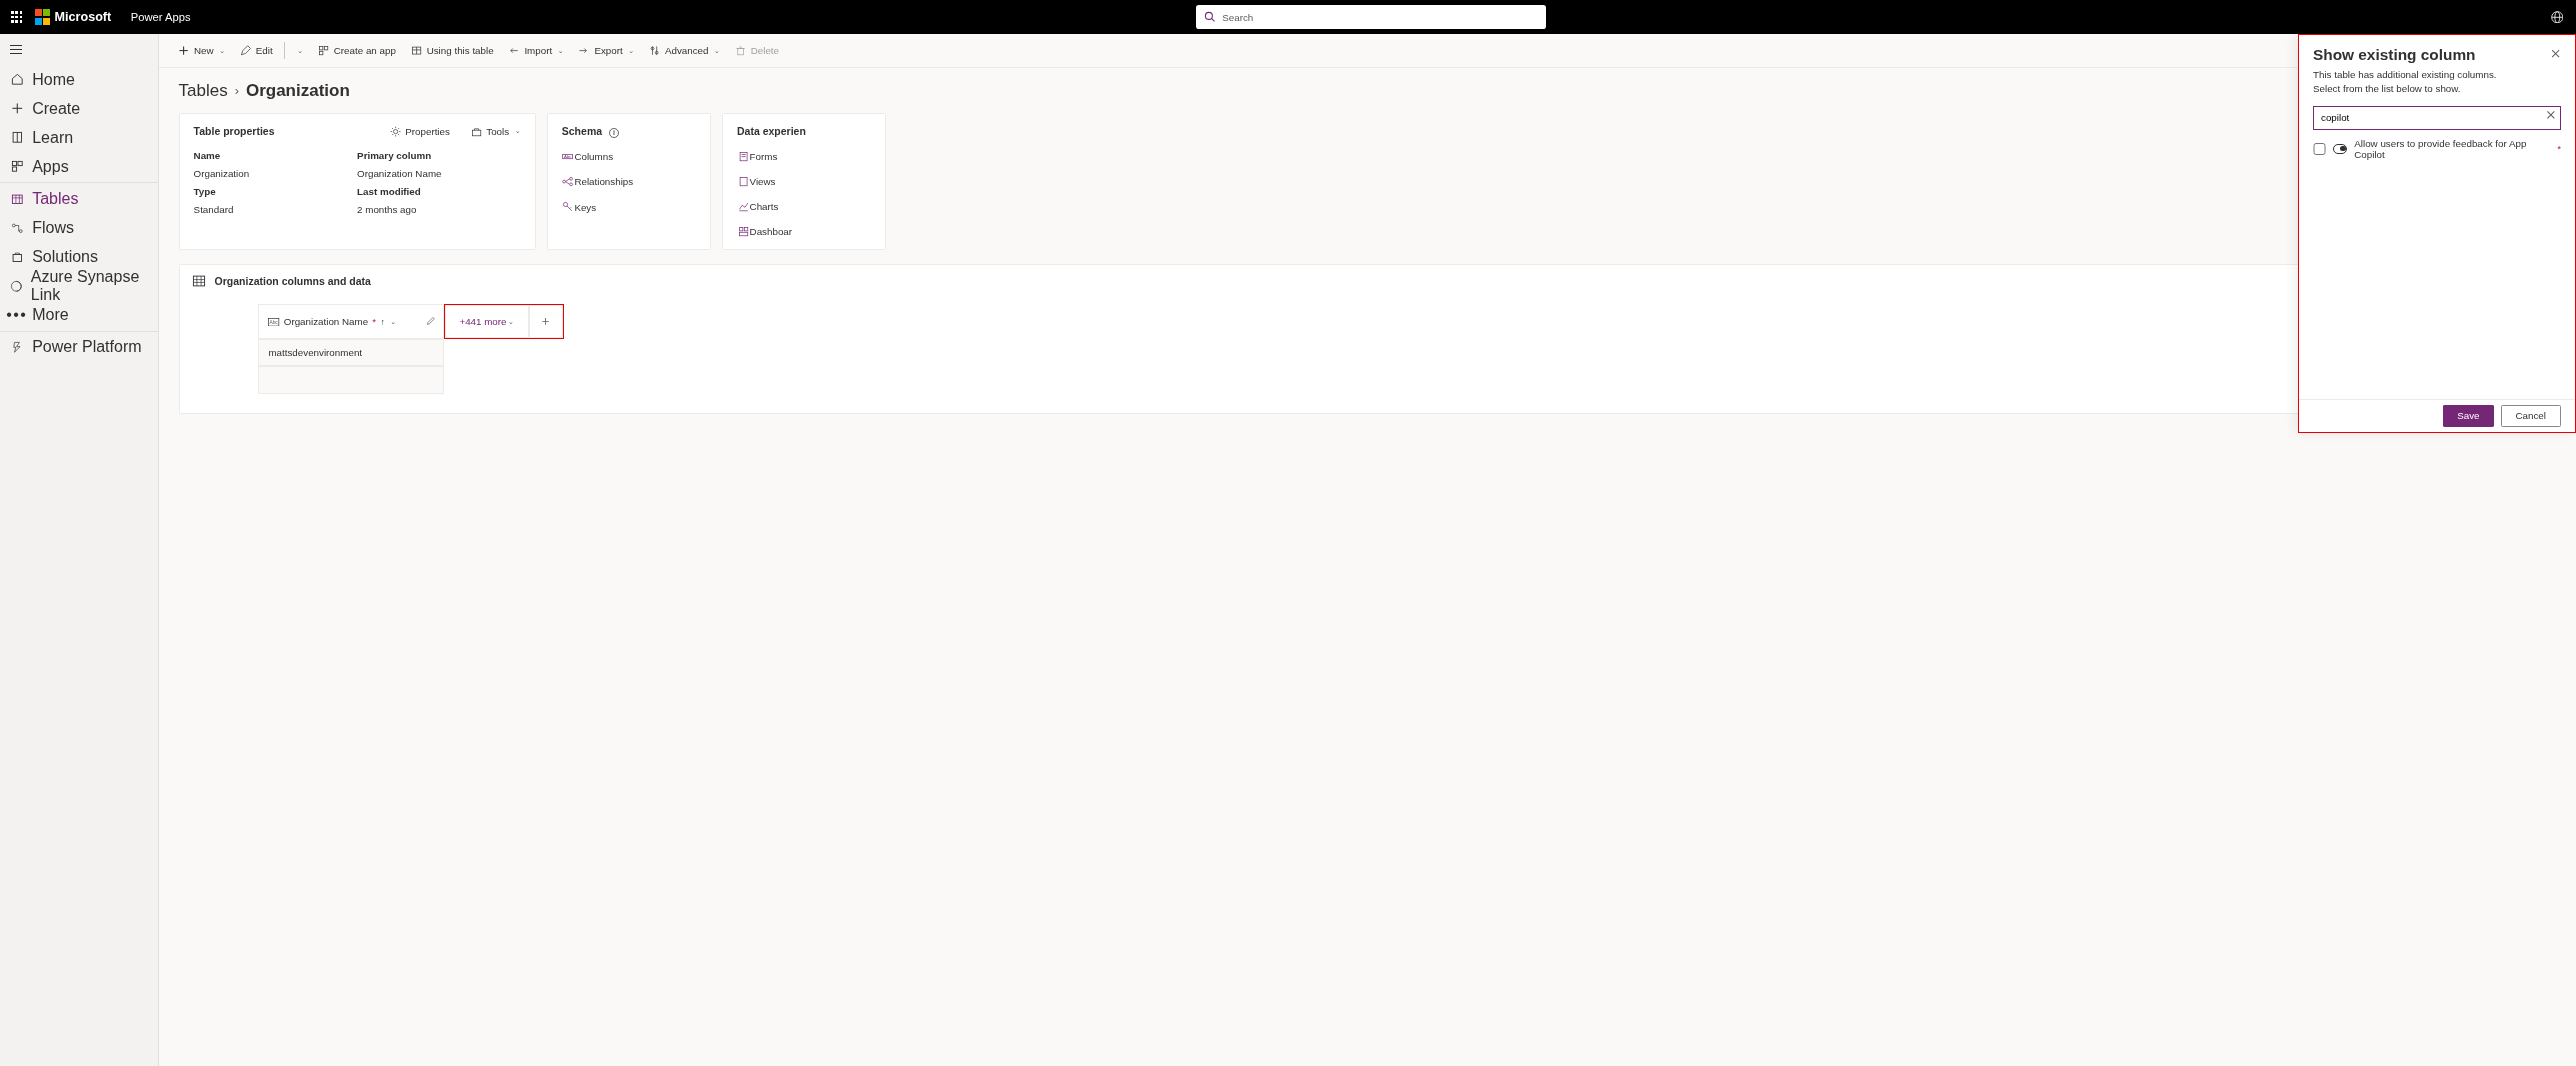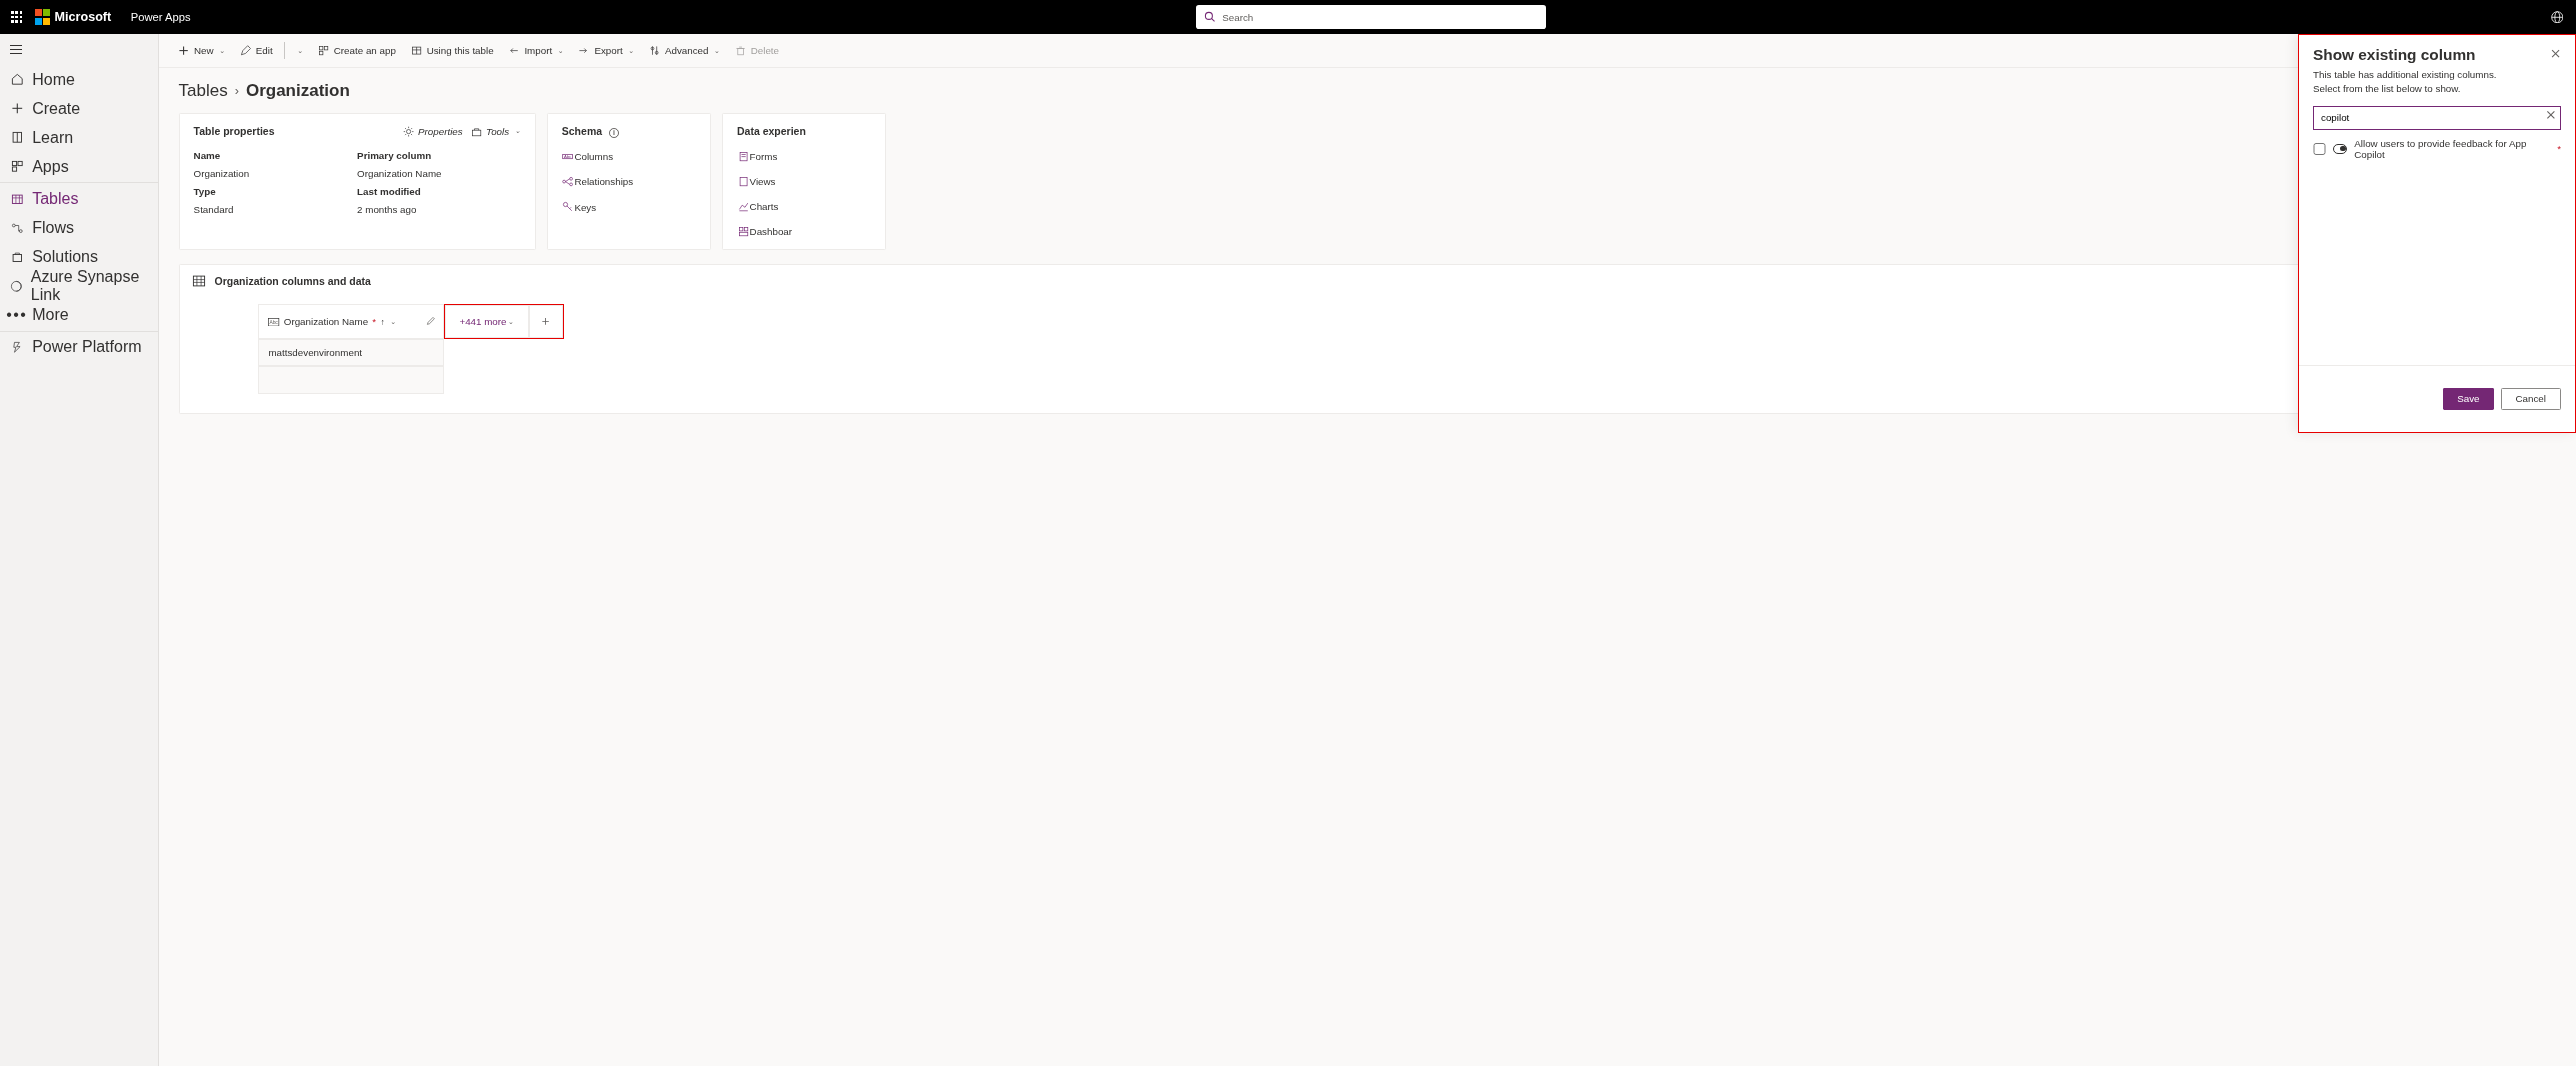--- a/index.html
+++ b/index.html
@@ -54,21 +54,21 @@
   .breadcrumb .bc-current { font-weight: 600; }
   
   
   .cards-row { display: flex; gap: 11.2px; margin-bottom: 14px; }
   .card { background: #fff; border: 0.7px solid #edebe9; border-radius: 1.4px; padding: 11.2px 14px; }
   .card.props { flex: 0 0 357px; }
   .card.schema { flex: 0 0 164px; }
   .card.dataexp { flex: 0 0 164px; }
   .card-head { display: flex; align-items: center; justify-content: space-between; margin-bottom: 12.6px; }
   .card-title { font-weight: 600; font-size: 10.5px; }
-  .card-actions { display: flex; gap: 8px; font-style: italic; }
+  .card-actions { display: flex; gap: 21px; }
   .card-action { display: flex; align-items: center; gap: 4.2px; cursor: pointer; font-size: 9.8px; }
   .props-grid { display: grid; grid-template-columns: 1fr 1fr; row-gap: 7px; }
   .prop-label { font-weight: 600; font-size: 9.8px; }
   .prop-value { font-size: 9.8px; color: #323130; }
   .schema-list, .de-list { display: flex; flex-direction: column; gap: 12.6px; }
   .sch-item { display: flex; align-items: center; cursor: pointer; font-size: 9.8px; }
   .sch-item .ico { width: 12.6px; height: 12.6px; color: #742774; display:flex; align-items:center; justify-content:center;}
   .info-ico { width:9.8px; height:9.8px; border:0.7px solid #605e5c; border-radius:50%; display:inline-flex; align-items:center; justify-content:center; font-size:7px; margin-left:4.2px; color:#605e5c;}
   
   
@@ -96,21 +96,21 @@
   .panel-sub { font-size:9.8px; color:#323130; margin-top:4.2px; line-height:1.4; }
   .panel-search { margin-top:9.8px; position:relative; }
   .panel-search input { width:100%; height:24px; border:1.4px solid #742774; padding:0 36px 0 7px; font-size:9.8px; outline:none; }
   .panel-search .clear { position:absolute; right:5.6px; top:4.9px; cursor:pointer; color:#605e5c; font-size:9.8px; }
   .panel-list { margin-top:8.4px; }
   .panel-row { display:flex; align-items:center; gap:7px; font-size:9.8px; }
   .panel-row input[type=checkbox]{ width:12.6px; height:12.6px; }
   .toggle-ico { width:15.4px; height:9.8px; border:1px solid #323130; border-radius:5.6px; position:relative; }
   .toggle-ico::after{ content:""; width:5.6px; height:5.6px; background:#323130; border-radius:50%; position:absolute; top:0.7px; right:0.7px;}
   .panel-row .req{color:#c50f1f; margin-left:1.4px;}
-  .panel-footer { border-top:0.7px solid #edebe9; padding:22px 14px; display:flex; justify-content:flex-end; gap:7px; }
+  .panel-footer { border-top:0.7px solid #edebe9; padding:5px 14px; display:flex; justify-content:flex-end; gap:7px; }
   .btn { height:22.4px; padding:0 14px; border-radius:1.4px; font-size:9.8px; cursor:pointer; display:inline-flex; align-items:center; }
   .btn.primary { background:#742774; color:#fff; border:none; }
   .btn.secondary { background:#fff; border:0.7px solid #8a8886; color:#323130; }
   
   svg { stroke: currentColor; fill: none; }
 </style>
 </head>
 <body>
 
 <div class="topbar">

